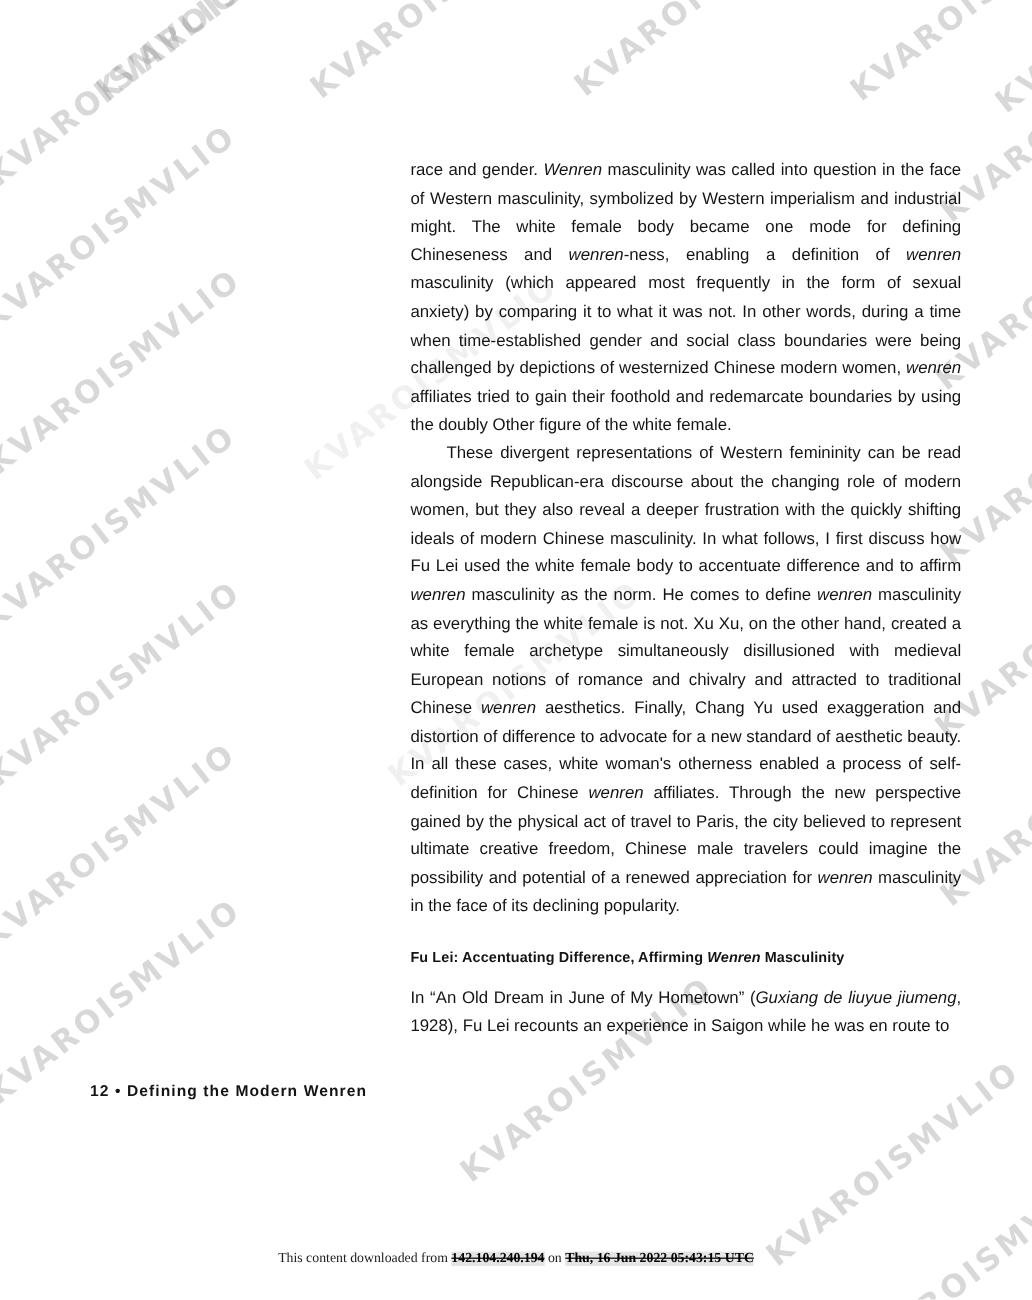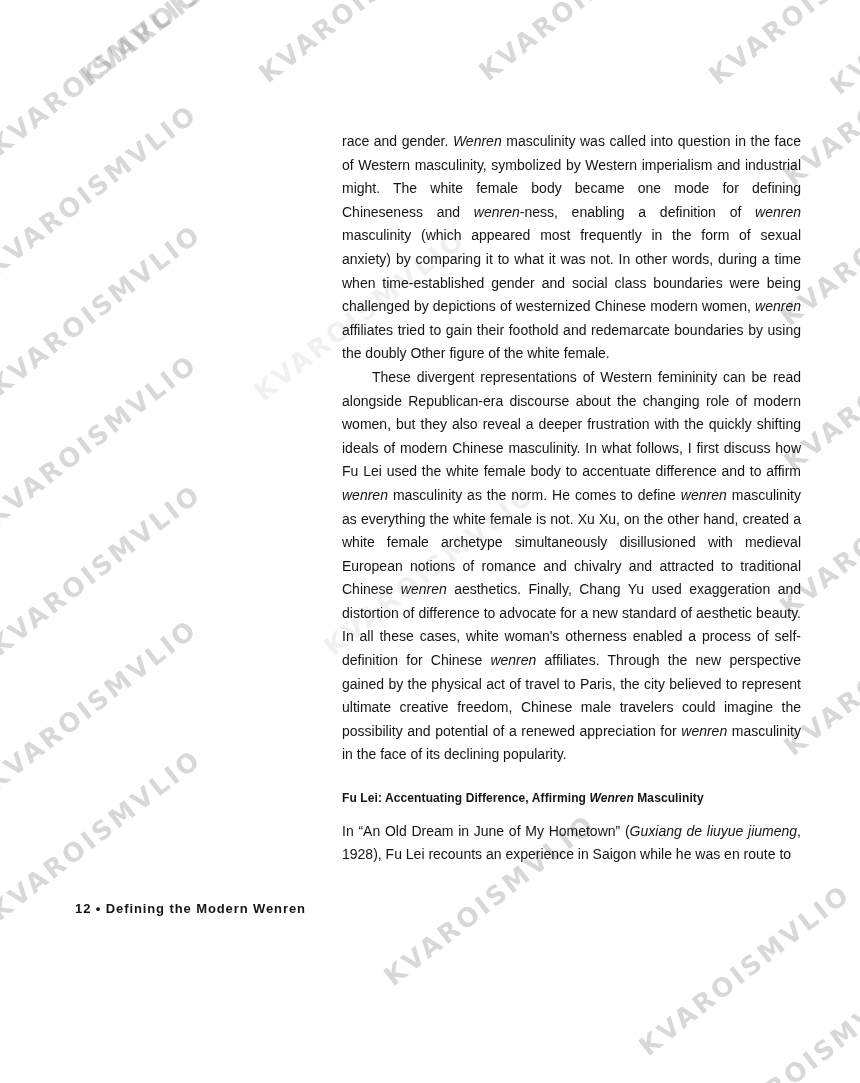--- a/index.html
+++ b/index.html
@@ -117,15 +117,16 @@
   <main class="textblock">
     <p class="para"><span>race and gender. </span><span style="font-style: italic;">Wenren</span><span> masculinity was called into question in the face of Western masculinity, symbolized by Western imperialism and industrial might. The white female body became one mode for defining Chineseness and </span><span style="font-style: italic;">wenren</span><span>-ness, enabling a definition of </span><span style="font-style: italic;">wenren</span><span> masculinity (which appeared most frequently in the form of sexual anxiety) by comparing it to what it was not. In other words, during a time when time-established gender and social class boundaries were being challenged by depictions of westernized Chinese modern women, </span><span style="font-style: italic;">wenren</span><span> affiliates tried to gain their foothold and redemarcate boundaries by using the doubly Other figure of the white female.</span></p>
     <p class="para indent"><span>These divergent representations of Western femininity can be read alongside Republican-era discourse about the changing role of modern women, but they also reveal a deeper frustration with the quickly shifting ideals of modern Chinese masculinity. In what follows, I first discuss how Fu Lei used the white female body to accentuate difference and to affirm </span><span style="font-style: italic;">wenren</span><span> masculinity as the norm. He comes to define </span><span style="font-style: italic;">wenren</span><span> masculinity as everything the white female is not. Xu Xu, on the other hand, created a white female archetype simultaneously disillusioned with medieval European notions of romance and chivalry and attracted to traditional Chinese </span><span style="font-style: italic;">wenren</span><span> aesthetics. Finally, Chang Yu used exaggeration and distortion of difference to advocate for a new standard of aesthetic beauty. In all these cases, white woman's otherness enabled a process of self-definition for Chinese </span><span style="font-style: italic;">wenren</span><span> affiliates. Through the new perspective gained by the physical act of travel to Paris, the city believed to represent ultimate creative freedom, Chinese male travelers could imagine the possibility and potential of a renewed appreciation for </span><span style="font-style: italic;">wenren</span><span> masculinity in the face of its declining popularity.</span></p>
     <h2 class="section-heading"><span>Fu Lei: Accentuating Difference, Affirming </span><span style="font-style: italic;">Wenren</span><span> Masculinity</span></h2>
     <p class="para"><span>In “An Old Dream in June of My Hometown” (</span><span style="font-style: italic;">Guxiang de liuyue jiumeng</span><span>, 1928), Fu Lei recounts an experience in Saigon while he was en route to</span></p>
   </main>
 
   <div class="footer-line"><span>12 • </span><span style="">Defining the Modern </span><span>Wenren</span></div>
 
   <div class="jstor">
+    <div><span>This content downloaded from </span><span class="redacted">142.104.240.194</span><span> on </span><span class="redacted">Thu, 16 Jun 2022 05:43:15 UTC</span></div>
   </div>
 
 </div>
 
 </body></html>

